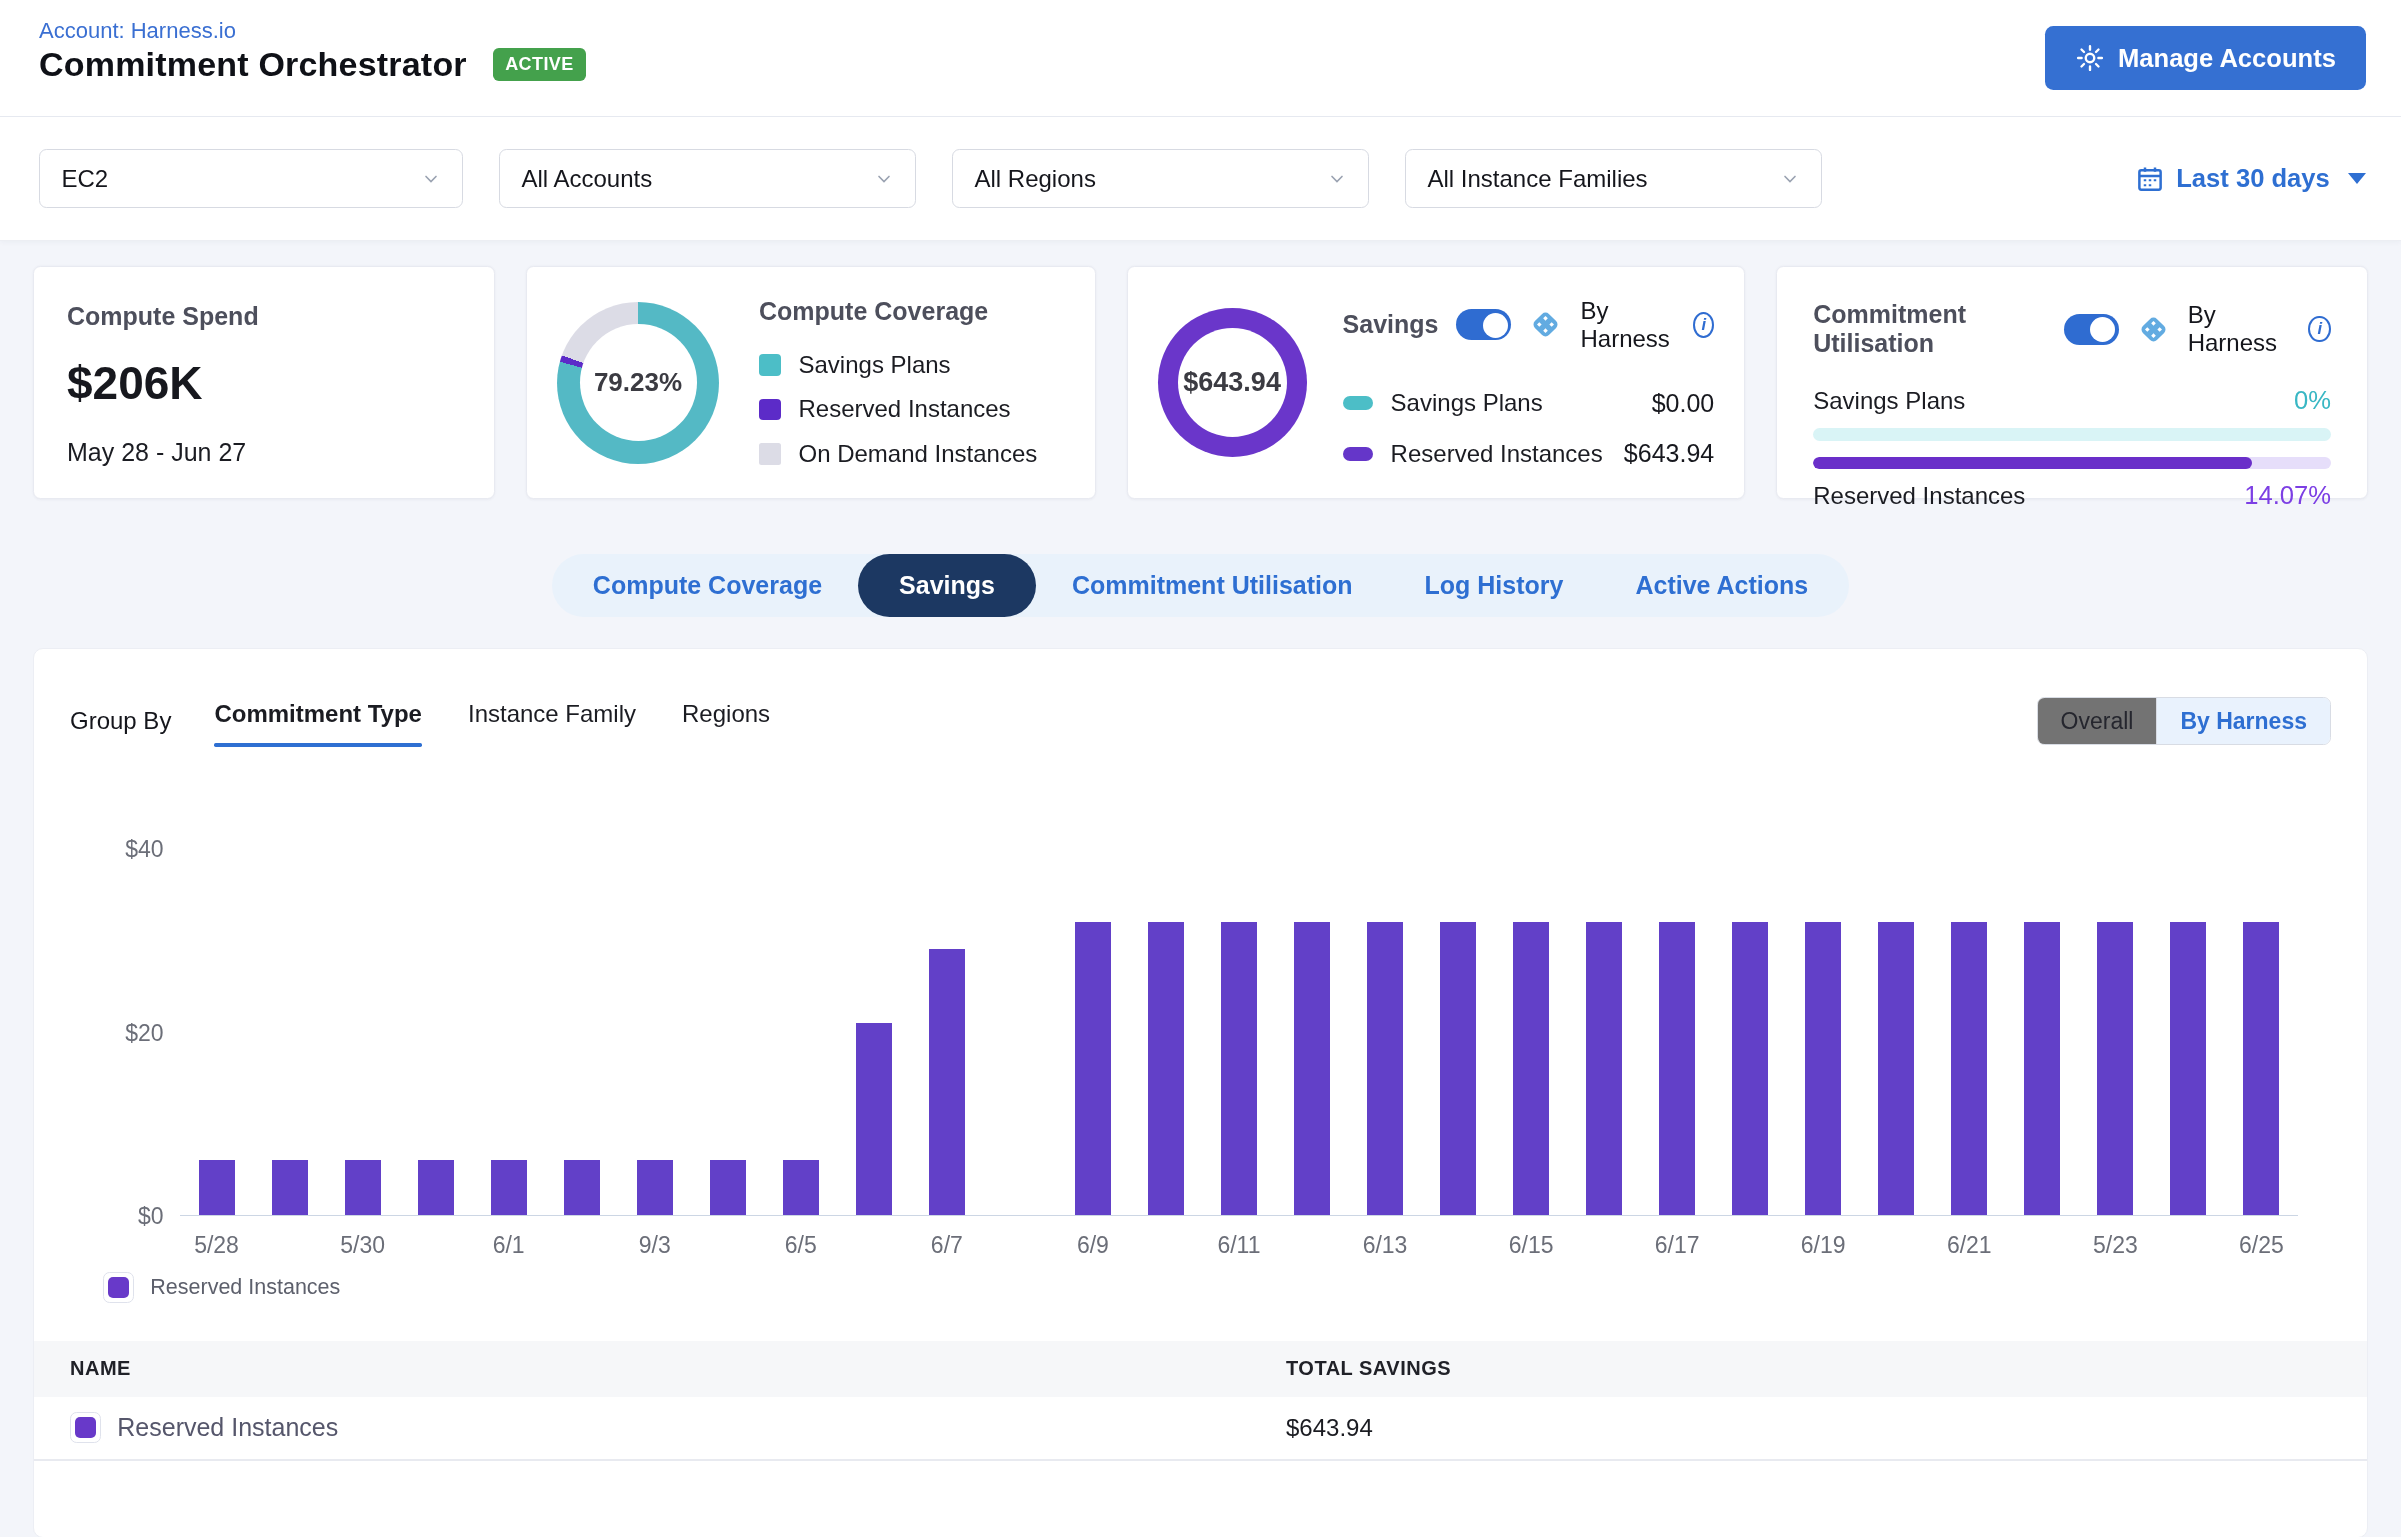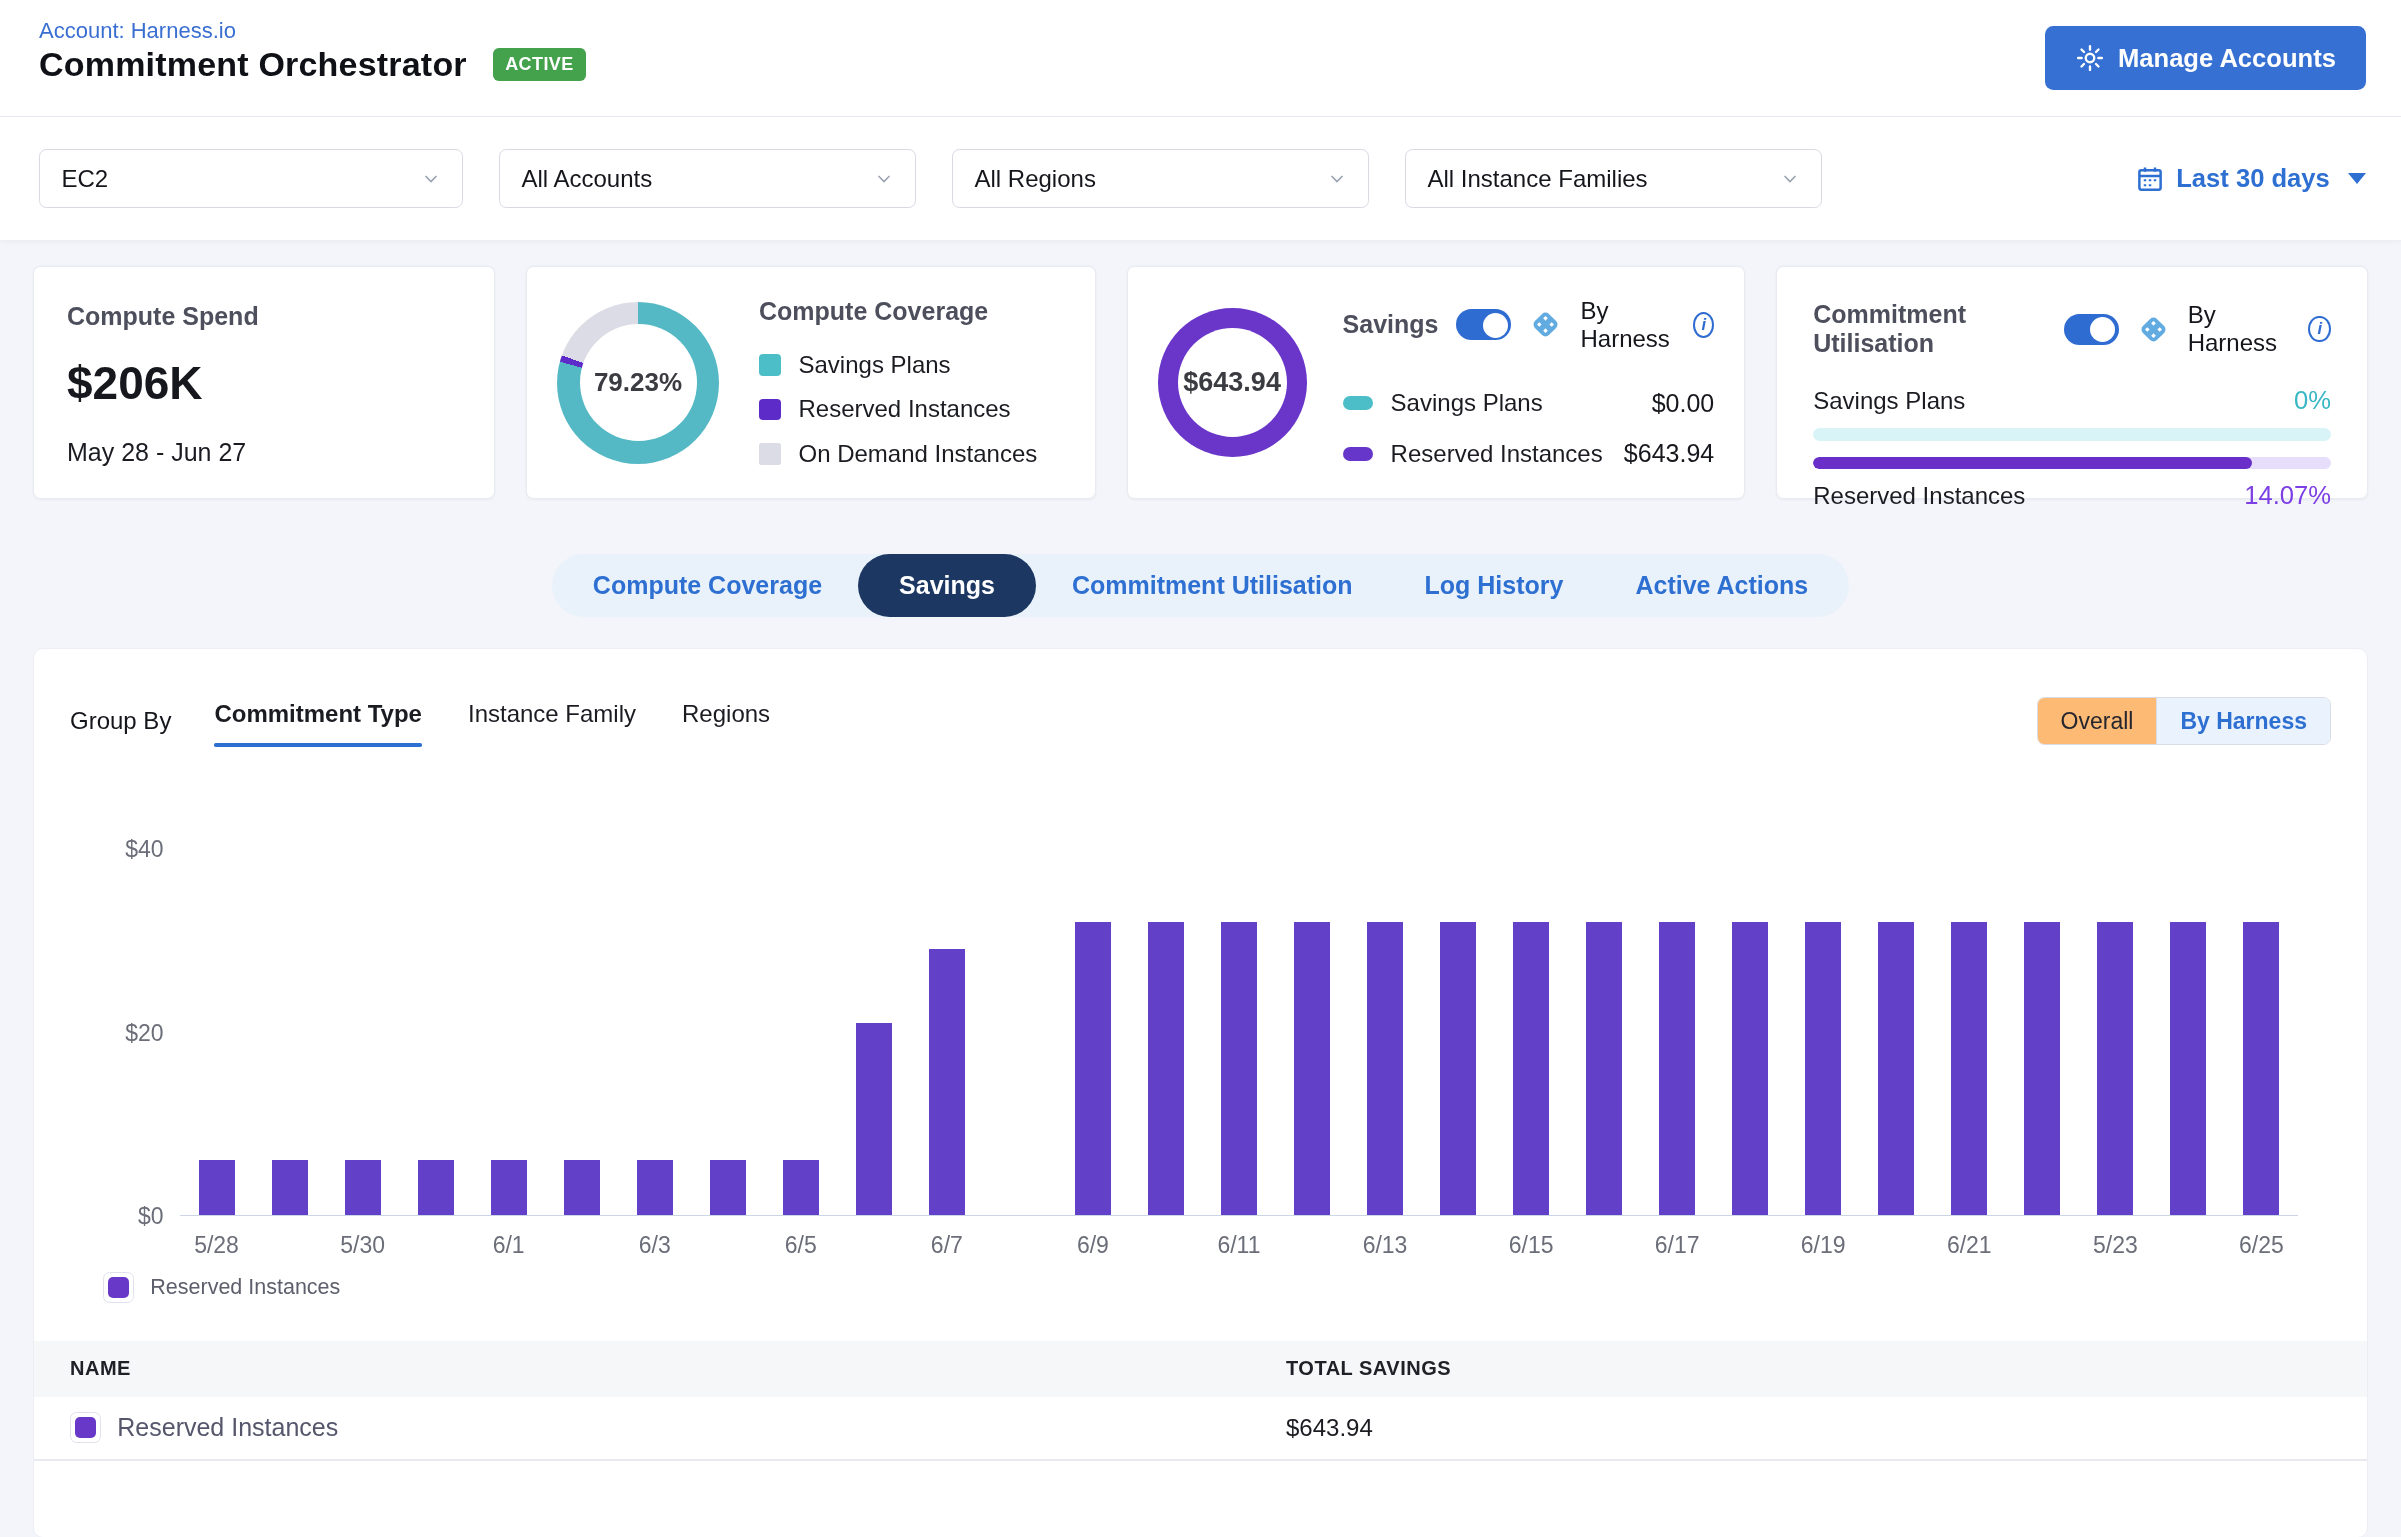--- a/index.html
+++ b/index.html
@@ -102,21 +102,21 @@
   .groupby { display:flex; align-items:center; padding:0 36px; }
   .groupby .gb-label { font-size:24px; color:#15161c; margin-right:43px; }
   .gb-option { font-size:24px; color:#1b1c22; margin-right:46px; padding-bottom:13.2px;
     position:relative; cursor:pointer; }
   .gb-option.active { font-weight:bold; }
   .gb-option.active::after { content:""; position:absolute; left:0; right:0; bottom:-5px;
     height:4.1px; background:#2e6fd2; border-radius:1.7px; }
   .segmented { margin-left:auto; display:flex; border:1.7px solid #d8dce4; border-radius:7.4px;
     overflow:hidden; height:48px; }
   .seg-btn { font-size:23px; display:flex; align-items:center; padding:0 23px; cursor:pointer;
-    background:#fdba74; color:#25262e; }
+    background:#737373; color:#25262e; }
   .seg-btn.active { background:#e9f2fd; color:#2e6fd2; font-weight:bold; border-left:1.7px solid #d8dce4; }
 
   
   .chart { display:flex; margin:104px 69px 0 50px; }
   .yaxis { width:96px; position:relative; height:367px; flex:0 0 96px; }
   .ytick { position:absolute; right:16.5px; transform:translateY(-50%); font-size:23px; color:#6b6e78; }
   .plot { flex:1; height:367px; border-bottom:1.7px solid #ccd6e4; display:flex;
     align-items:flex-end; position:relative; }
   .slot { flex:1; display:flex; justify-content:center; position:relative; height:100%;
     align-items:flex-end; }
@@ -354,21 +354,21 @@
         </div>
         <div class="slot">
           <div class="bar" style="height: 55px; background: rgb(98, 64, 200);"></div>
           <span class="xlabel">6/1</span>
         </div>
         <div class="slot">
           <div class="bar" style="height: 55px; background: rgb(98, 64, 200);"></div>
         </div>
         <div class="slot">
           <div class="bar" style="height: 55px; background: rgb(98, 64, 200);"></div>
-          <span class="xlabel">6/3</span>
+          <span class="xlabel">9/3</span>
         </div>
         <div class="slot">
           <div class="bar" style="height: 55px; background: rgb(98, 64, 200);"></div>
         </div>
         <div class="slot">
           <div class="bar" style="height: 55px; background: rgb(98, 64, 200);"></div>
           <span class="xlabel">6/5</span>
         </div>
         <div class="slot">
           <div class="bar" style="height: 192px; background: rgb(98, 64, 200);"></div>

